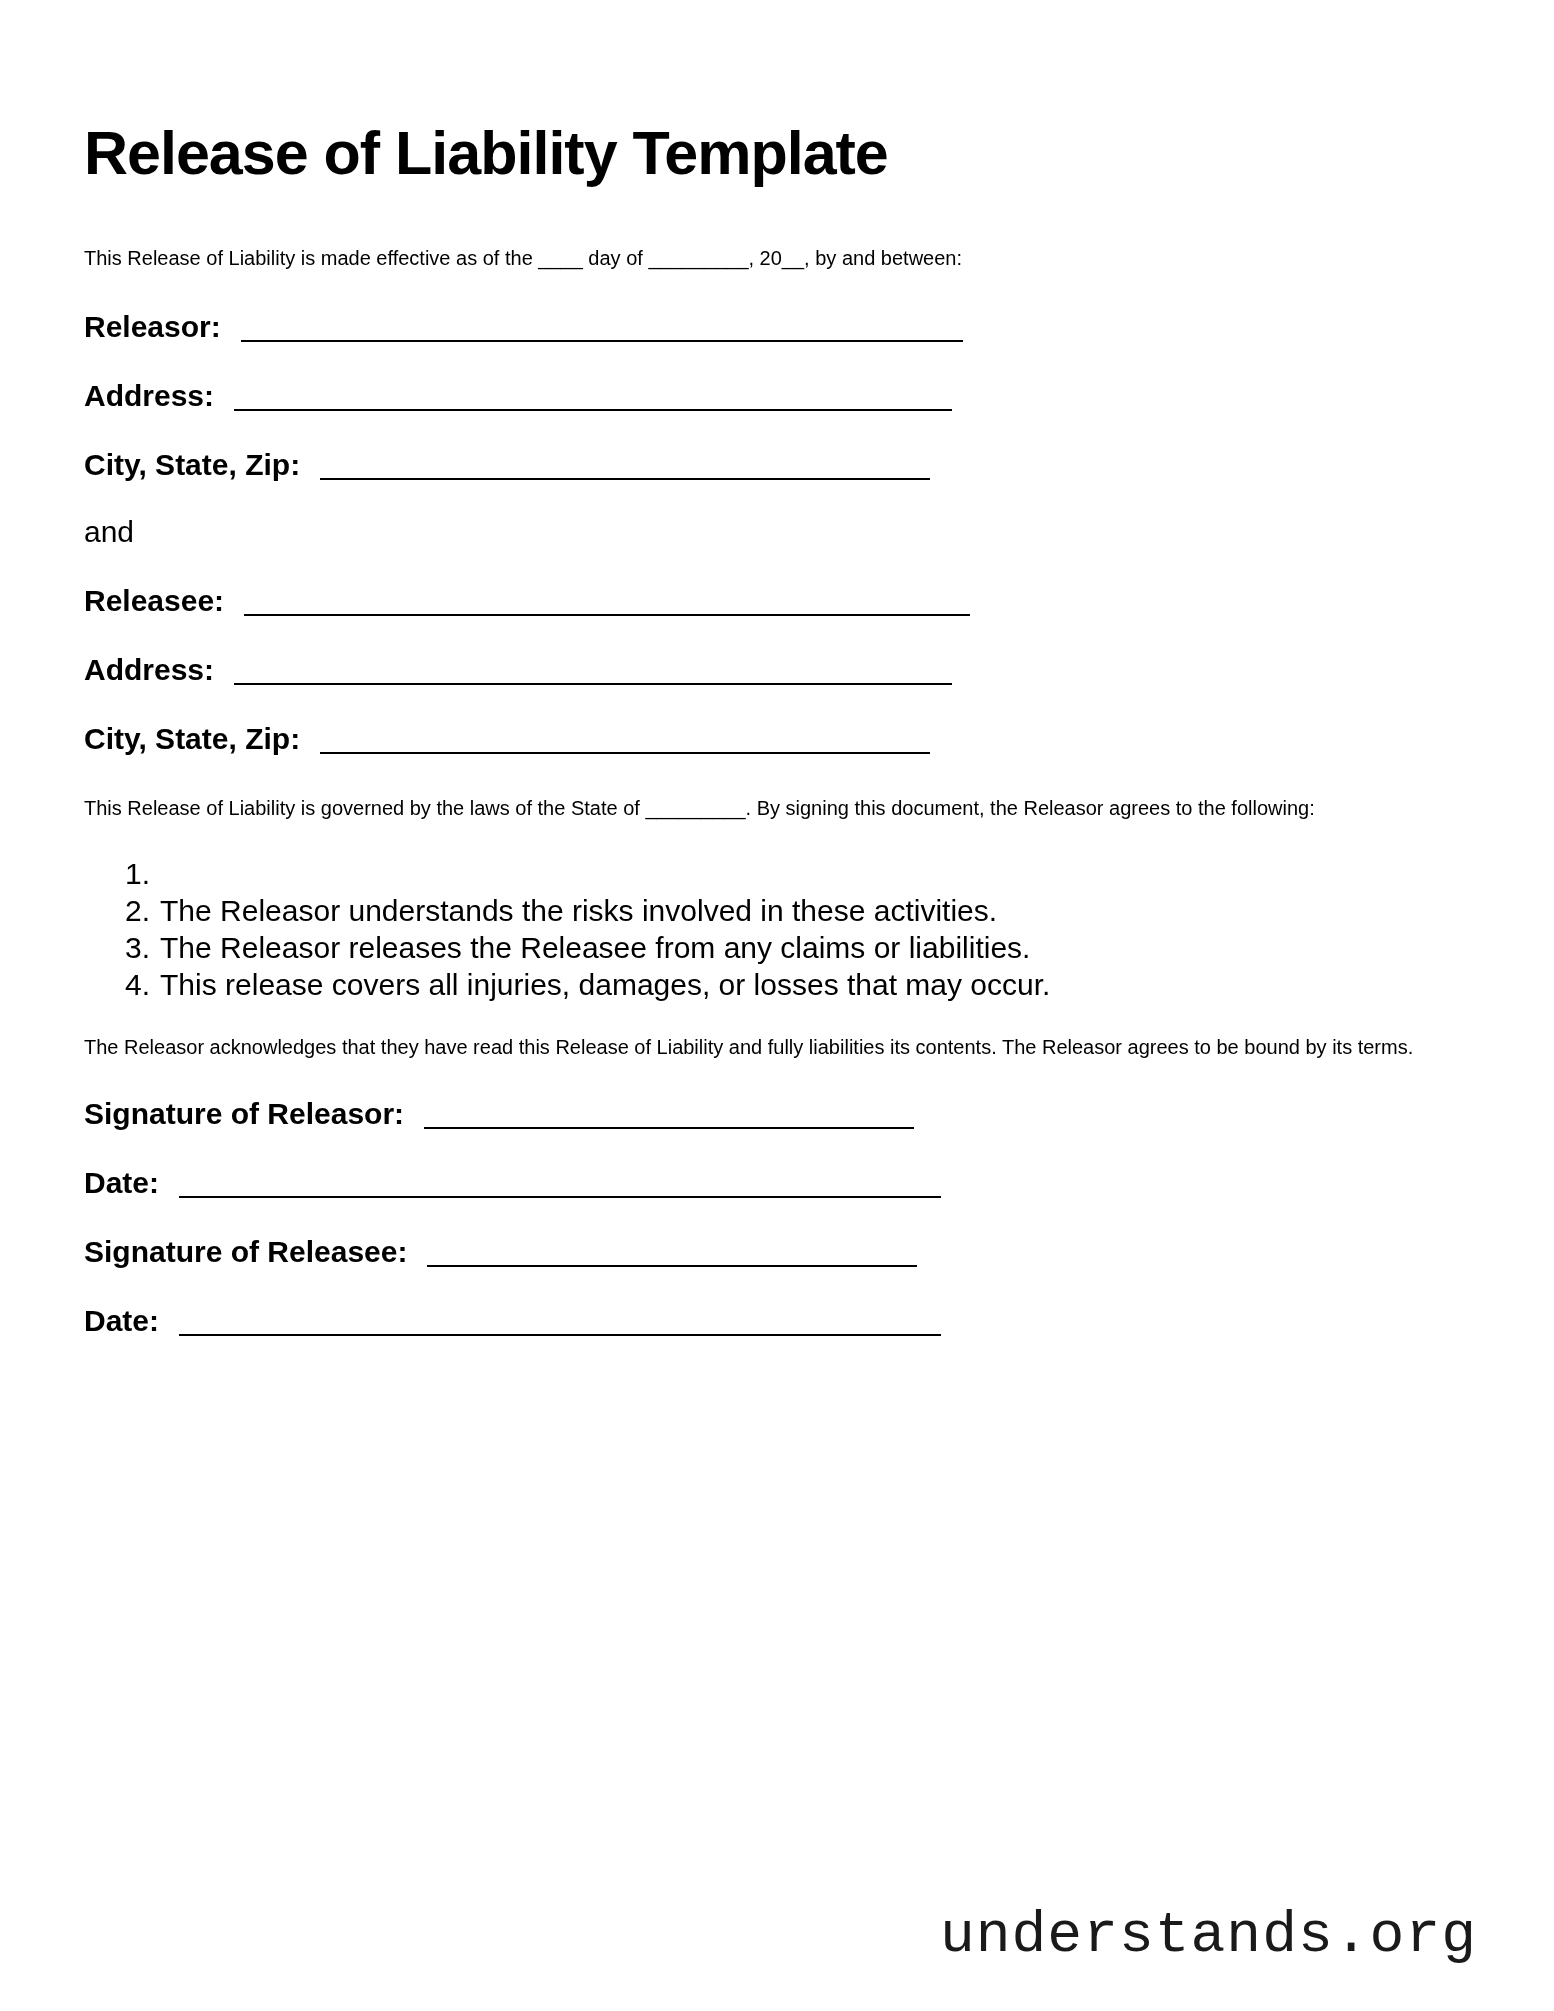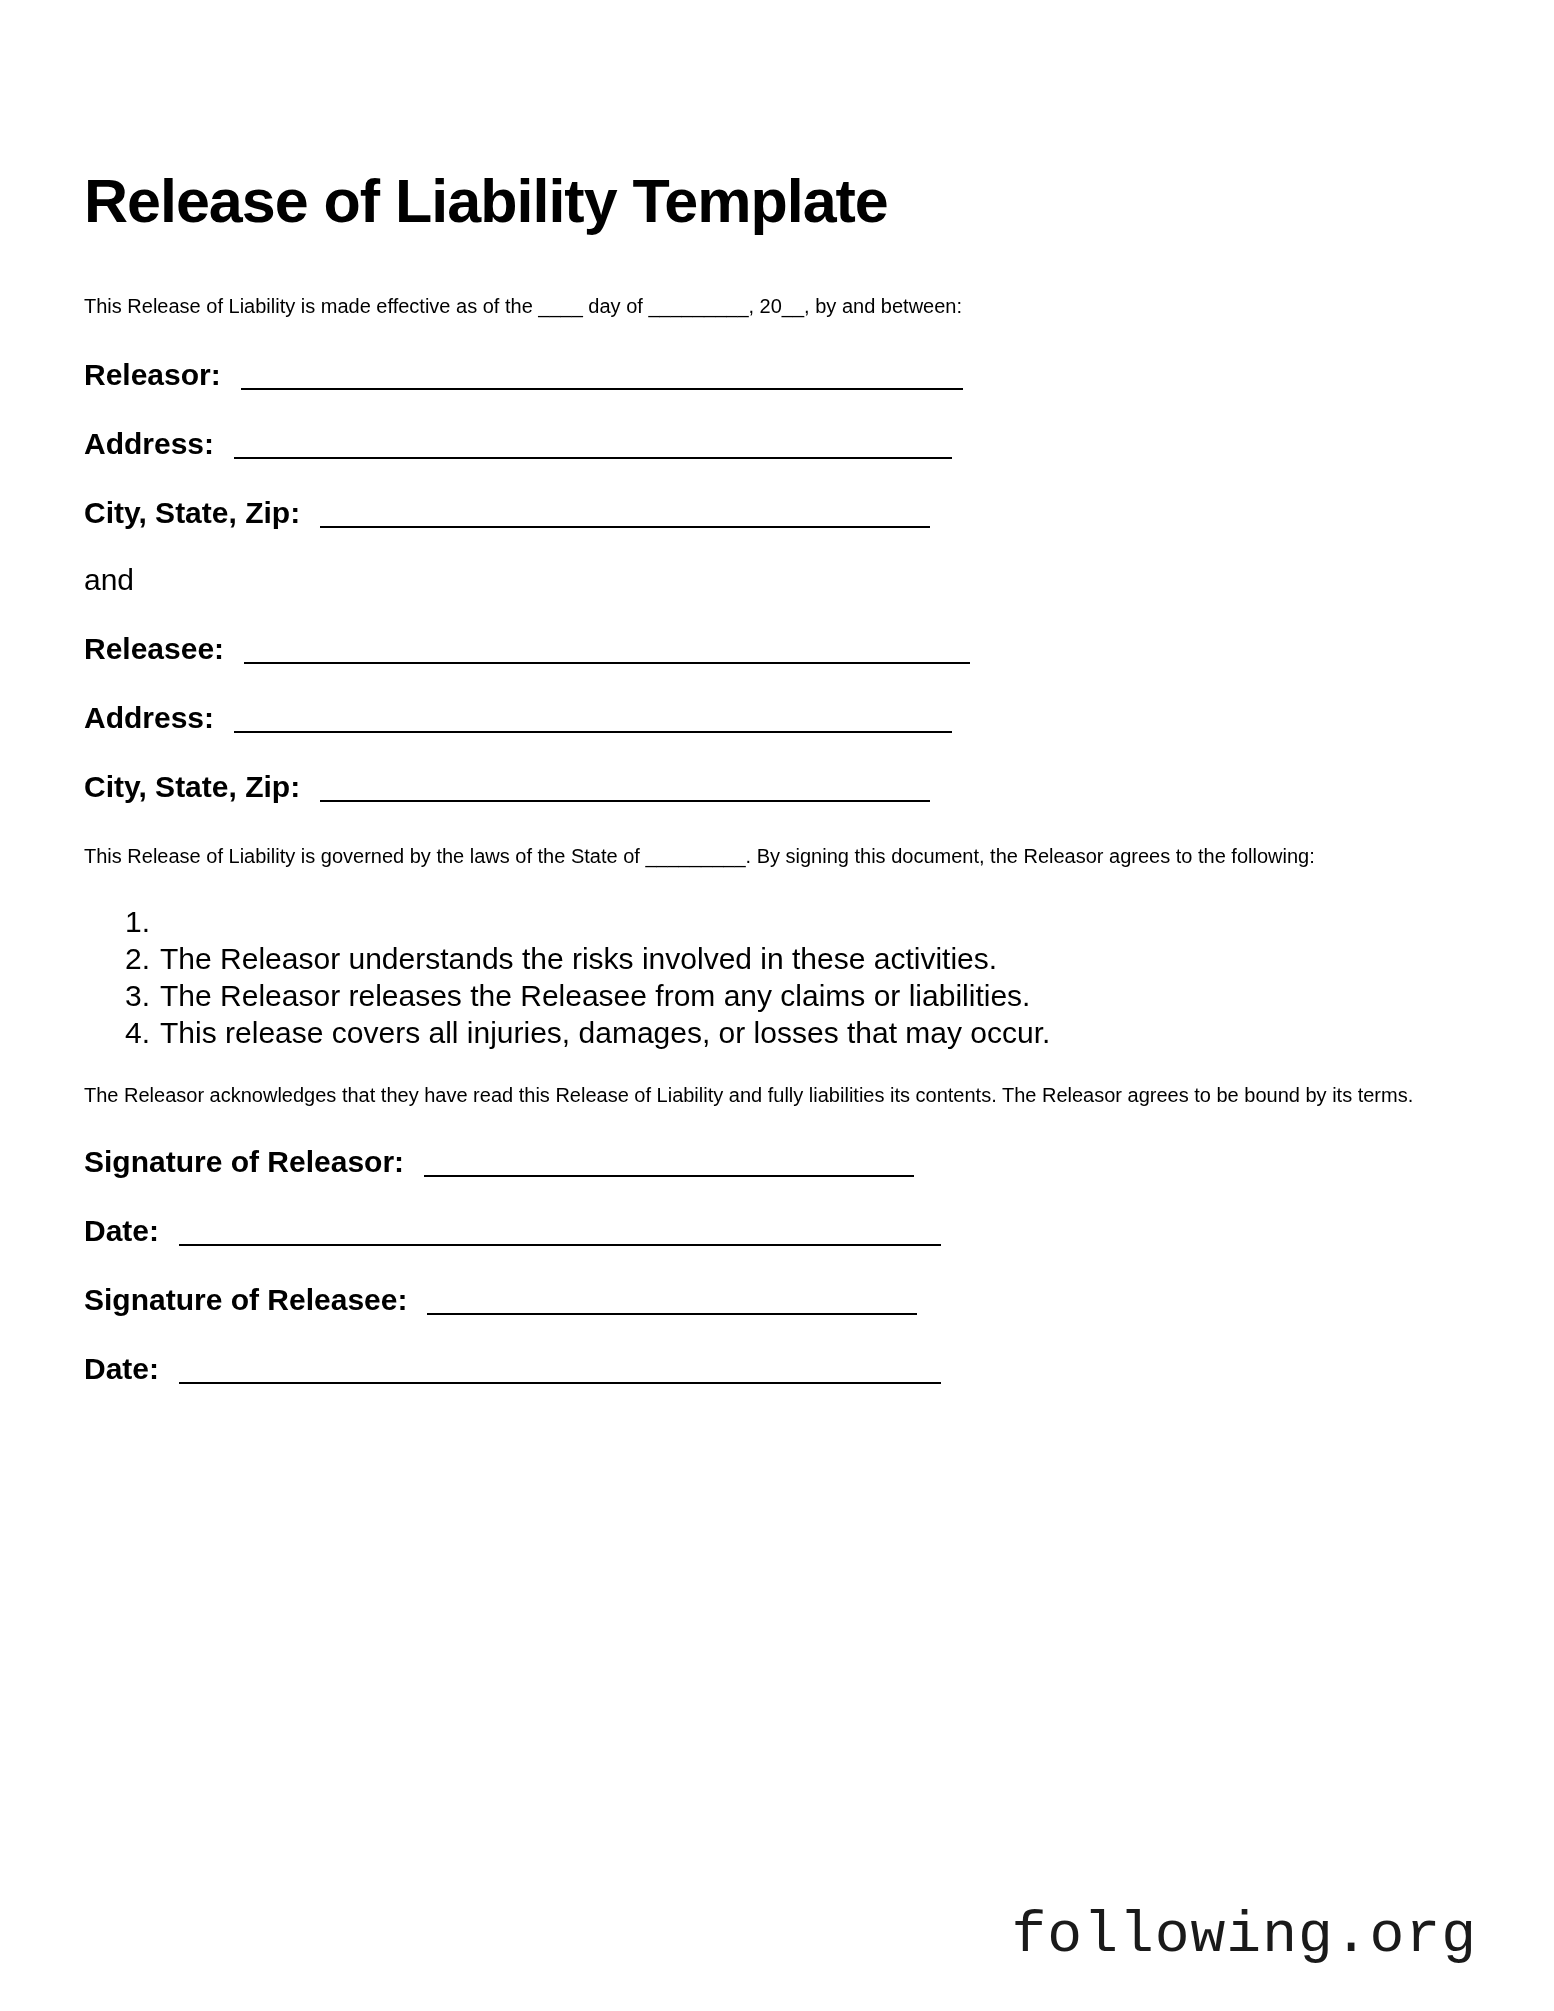--- a/index.html
+++ b/index.html
@@ -7,21 +7,20 @@
     width: 1554px;
     height: 2011px;
     background: #ffffff;
     color: #000000;
     font-family: "Liberation Sans", "DejaVu Sans", sans-serif;
     position: relative;
     overflow: hidden;
   }
   .doc {
     padding: 118px 84px 0 84px;
-    margin-top: 48px;
   }
   .title {
     font-size: 61px;
     font-weight: bold;
     letter-spacing: -1px;
     line-height: 70px;
     margin: 0 0 52px 0;
   }
   .para {
     font-size: 20px;
@@ -160,13 +159,13 @@
     <span class="blank w-sig"></span>
   </div>
 
   <div class="field-row">
     <span class="field-label">Date:</span>
     <span class="blank w-date"></span>
   </div>
 
 </div>
 
-<div class="footer-brand">following.org</div>
+<div class="footer-brand">understands.org</div>
 
 </body></html>

